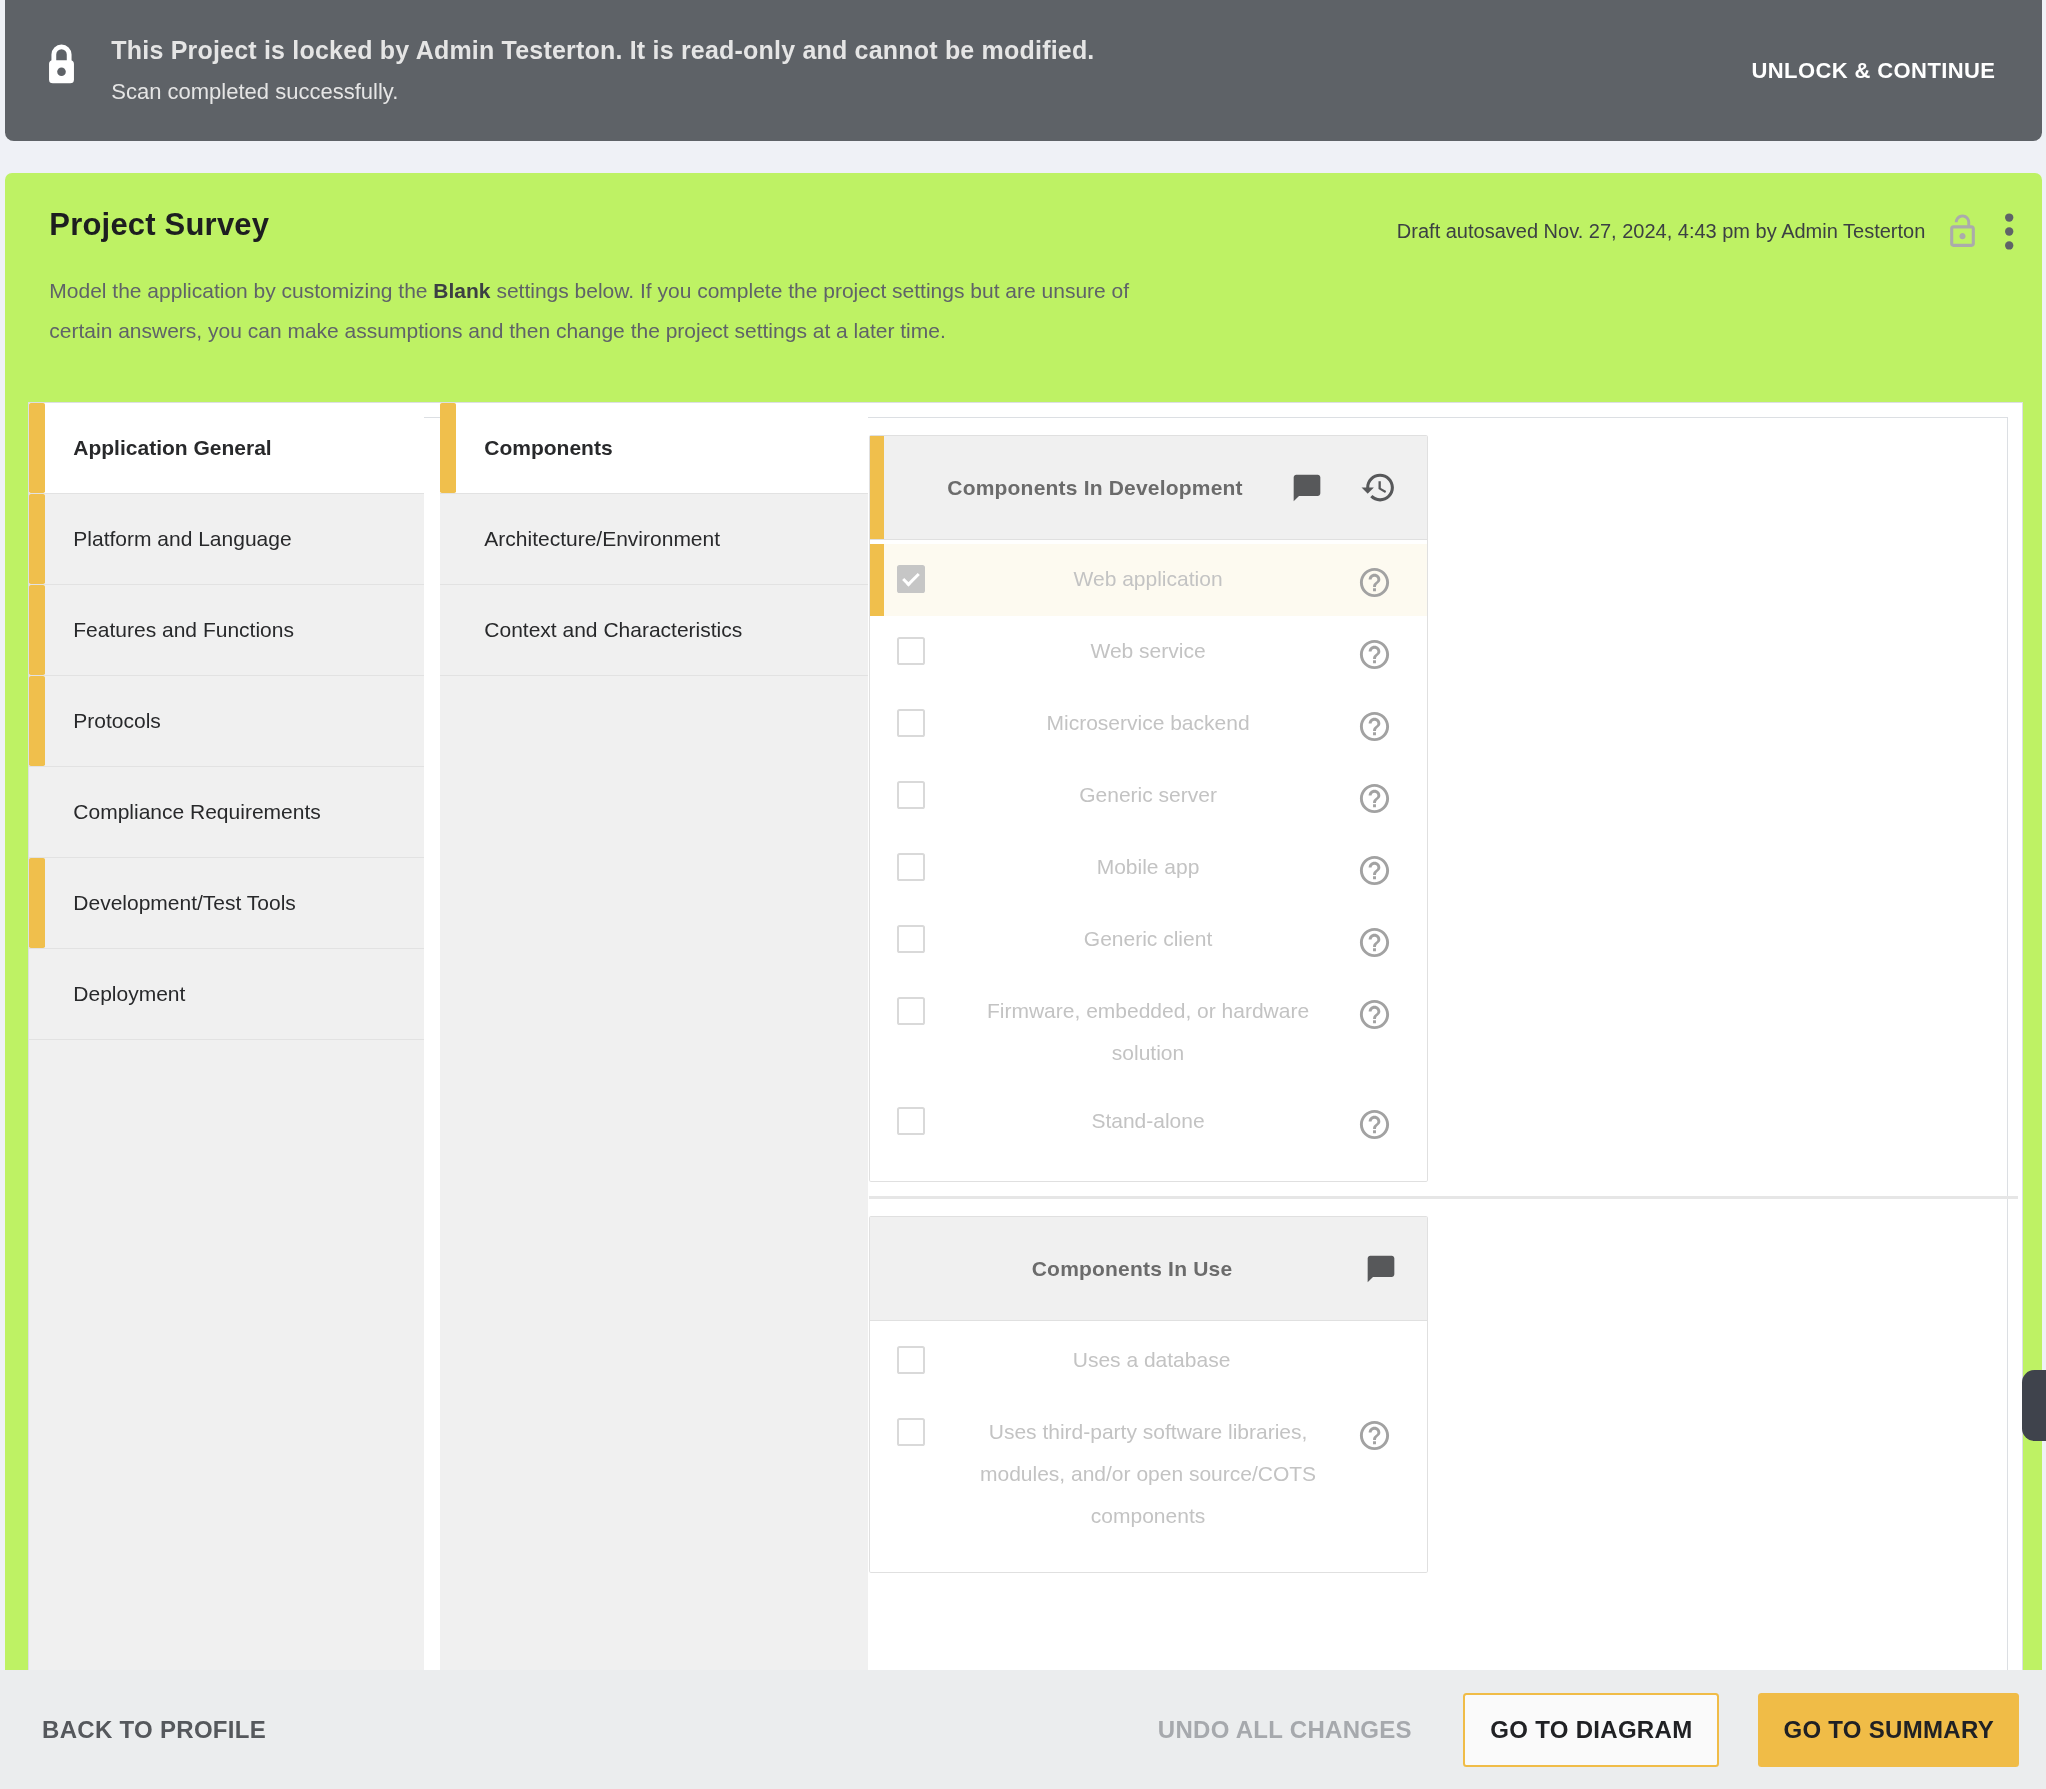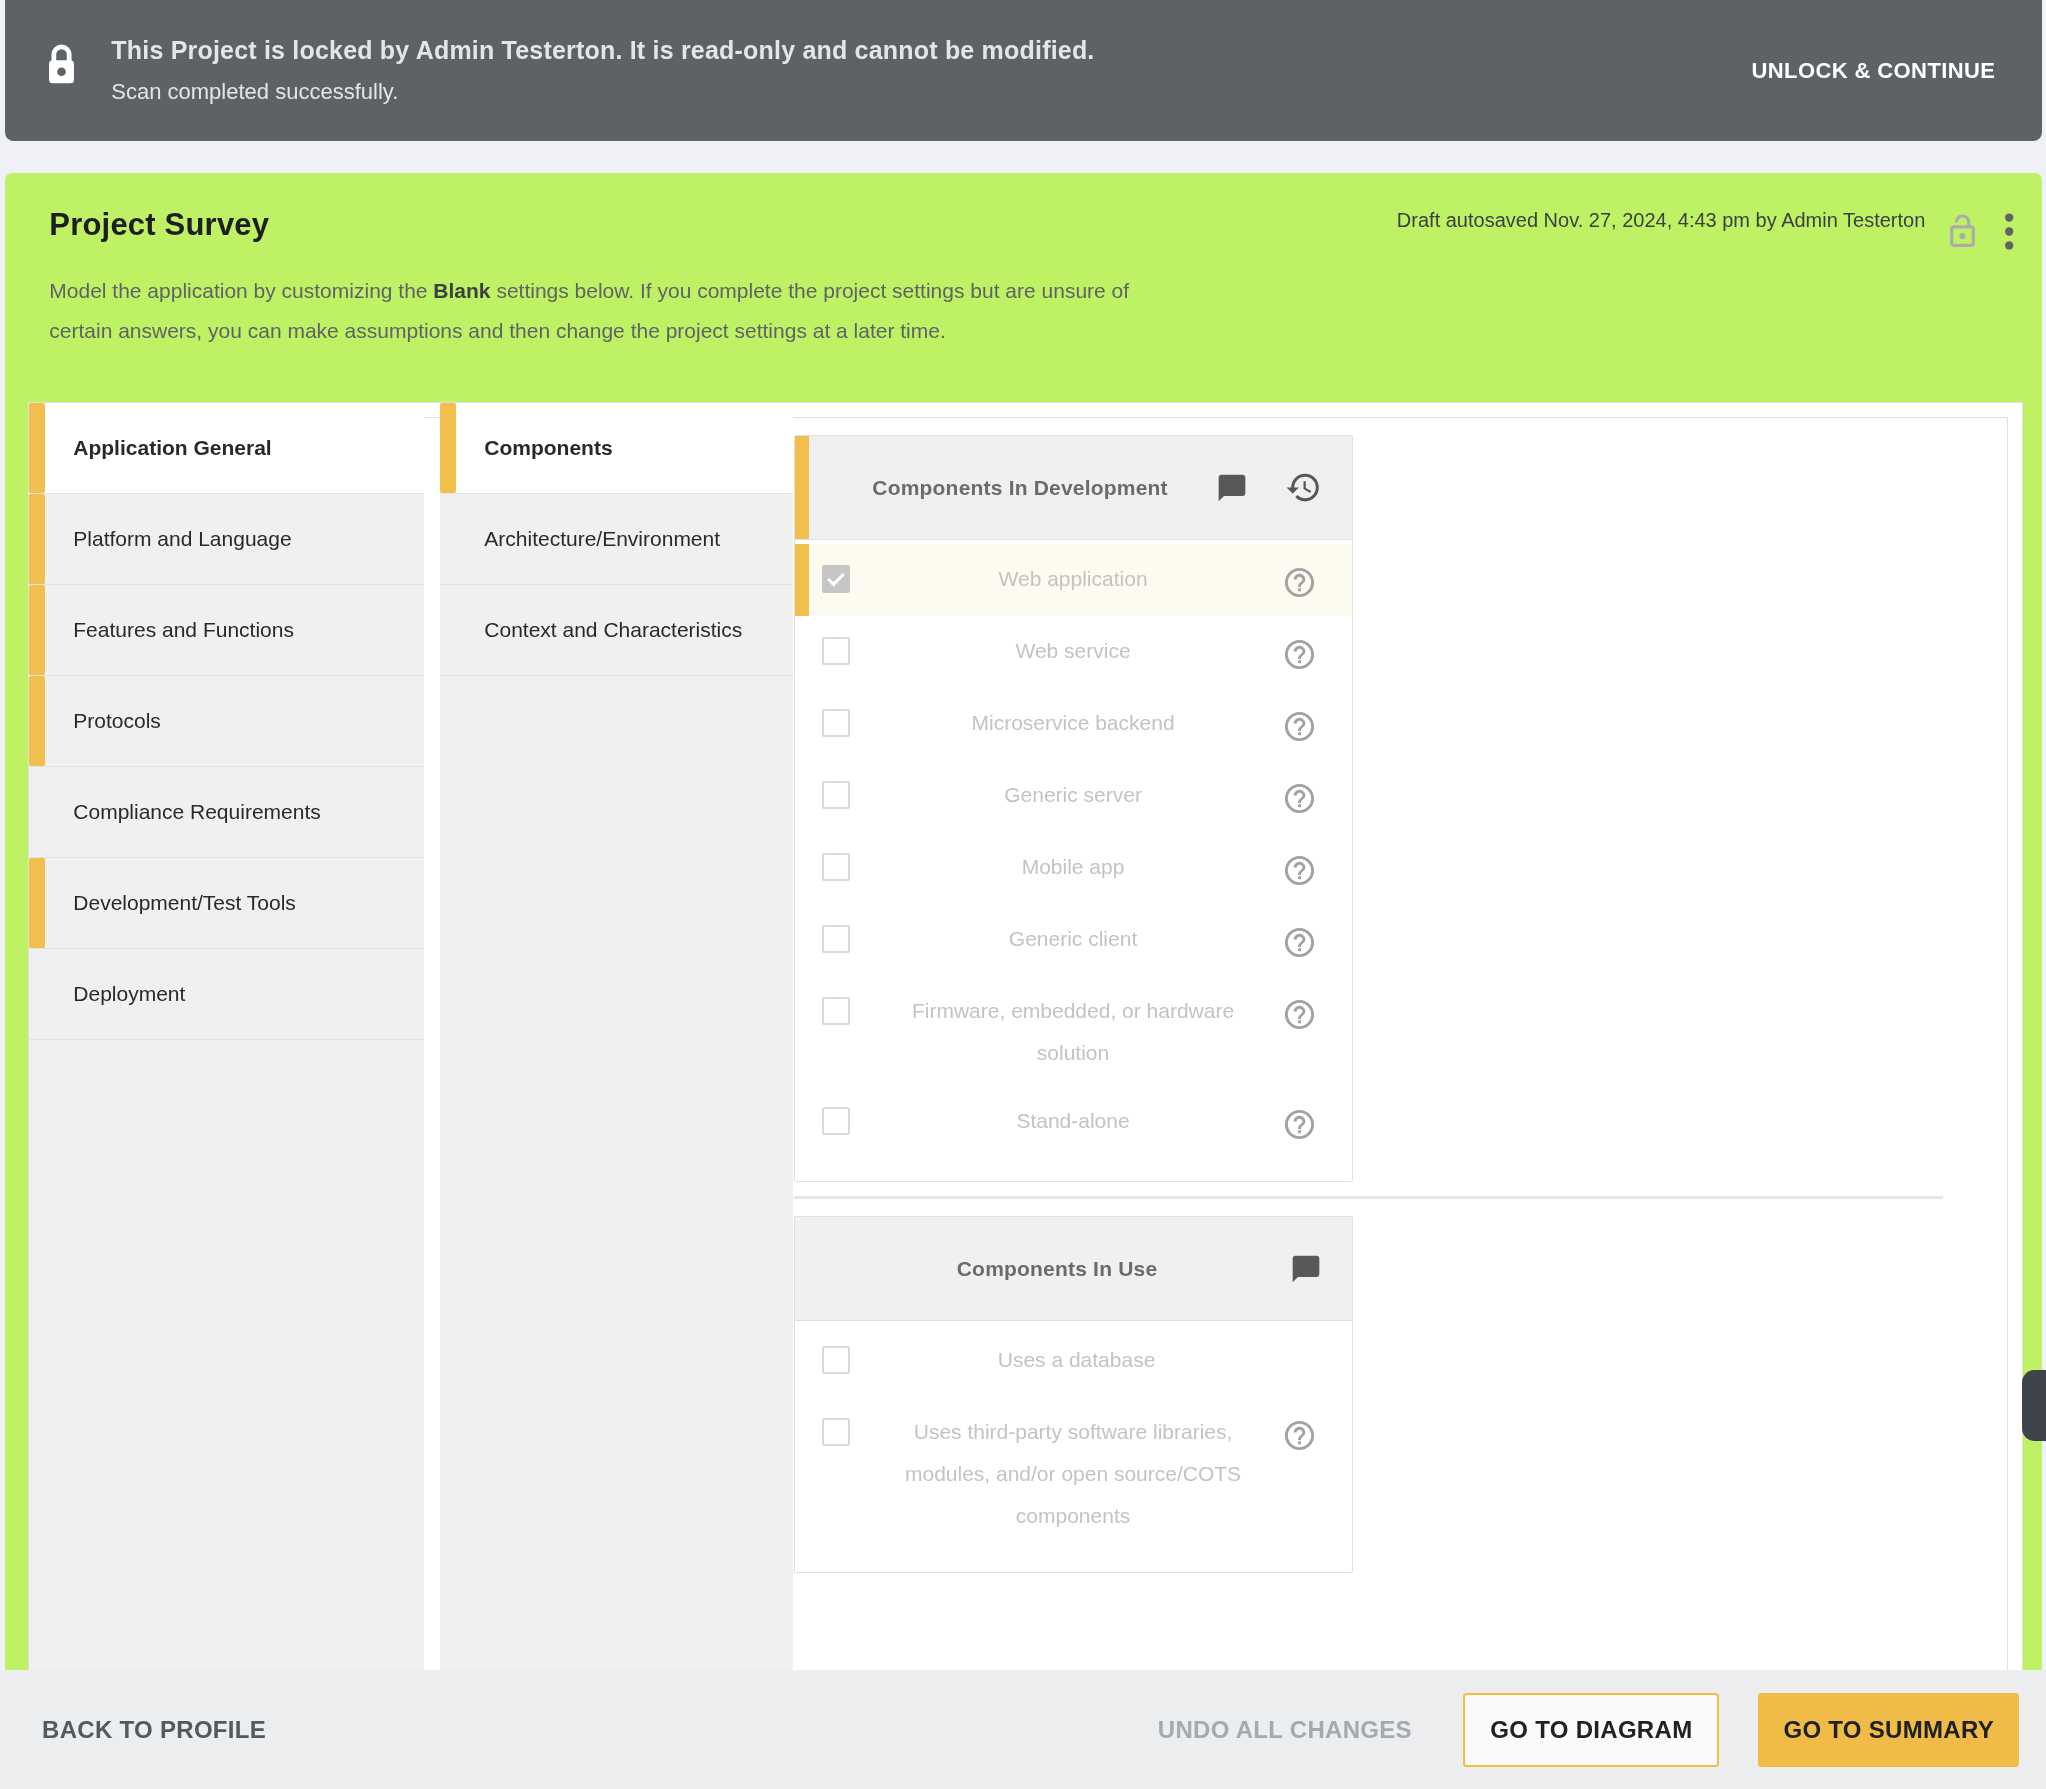--- a/index.html
+++ b/index.html
@@ -34,41 +34,41 @@
   
   .card {
     position:absolute; top:173px; left:5.3px; right:5.3px; bottom:0;
     background:#bef264; border-radius:7px 7px 0 0;
   }
   .card-header {
     display:flex; justify-content:space-between; align-items:flex-start;
     padding:34px 23px 0 44px;
   }
   .page-title { font-size:31px; font-weight:bold; color:#1d1e20; letter-spacing:0.2px; }
-  .header-right { display:flex; gap:15px; padding-top:1.8px; }
+  .header-right { display:flex; align-items:center; gap:15px; padding-top:1.8px; }
   .autosave { font-size:20px; color:#3c4043; }
   .icon-btn { background:none; border:none; cursor:pointer; padding:3.5px; line-height:0; }
   .desc { font-size:21px; color:#5f6368; line-height:40px; padding:16px 44px 0 44px; }
   .desc b { color:#3c4043; }
 
   
   .survey {
     position:absolute; top:229px; left:23px; right:18.5px; bottom:0;
     border:0.9px solid #dcdfe3;
     display:flex; align-items:stretch;
     background:#fff;
     text-align:center;
   }
   .survey-inner-outline {
     position:absolute; top:14px; left:14px; right:14px; bottom:-0.9px;
     border:0.9px solid #dcdfe3; border-bottom:none; pointer-events:none; z-index:0;
   }
   .nav-col { position:relative; z-index:1; display:flex; flex-direction:column; }
   .nav-col-1 { width:395px; margin-right:16px; }
-  .nav-col-2 { width:353px; }
+  .nav-col-2 { width:428px; }
   .nav-item {
     position:relative; height:91px; background:#f0f0f0;
     border-bottom:0.9px solid #e2e2e2;
     display:flex; align-items:center;
     padding-left:44px; font-size:21px; color:#28292b;
     cursor:pointer;
   }
   .nav-item .accent-bar {
     position:absolute; left:0; top:0; bottom:0; width:16px;
     background:#f0bf4c; border-radius:1.8px;

